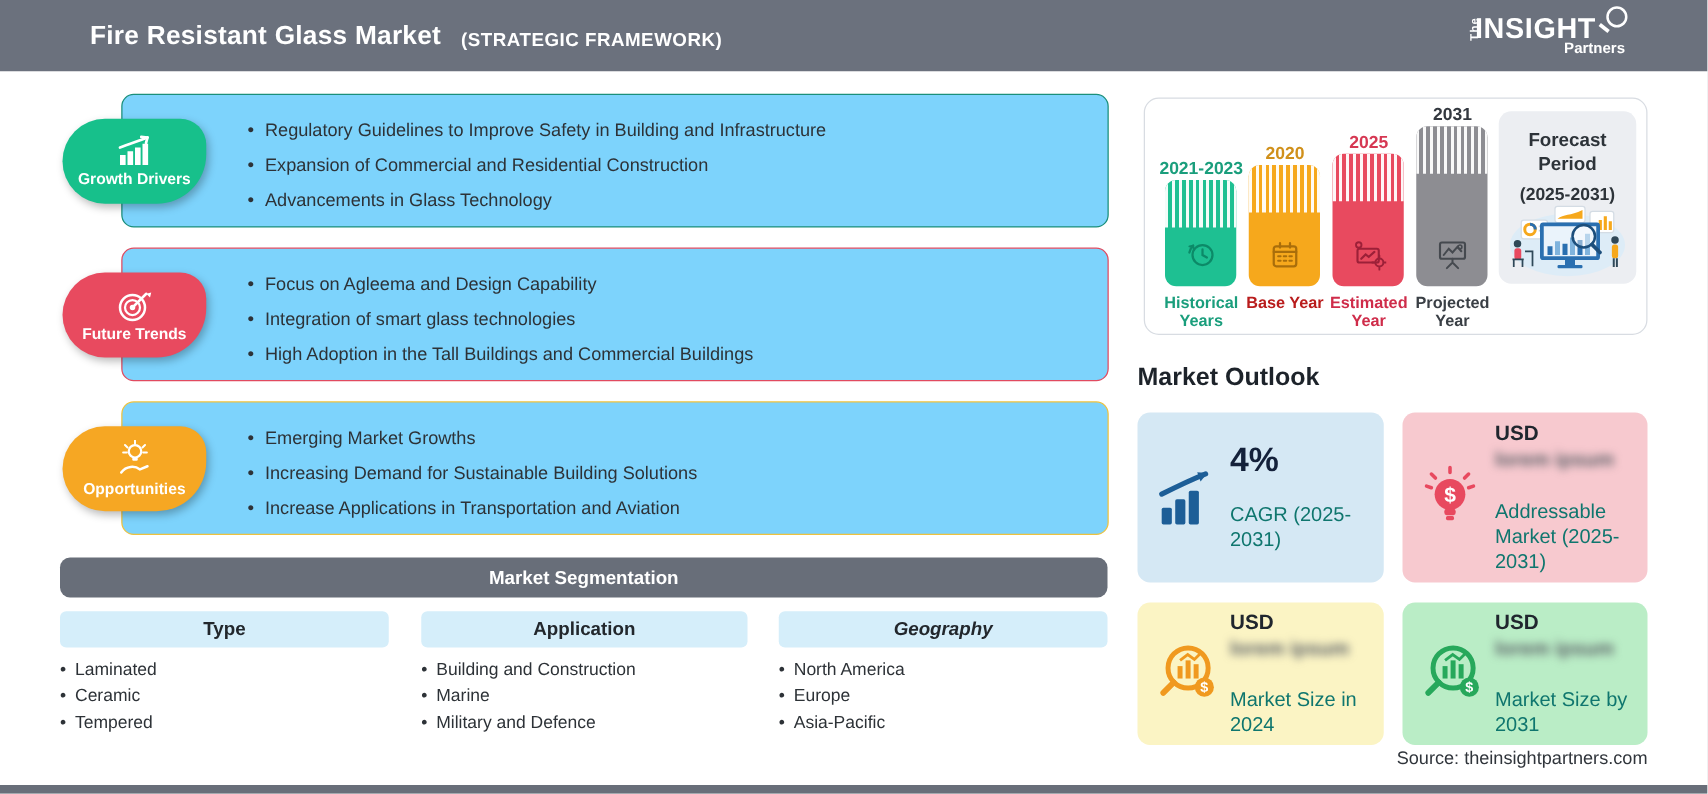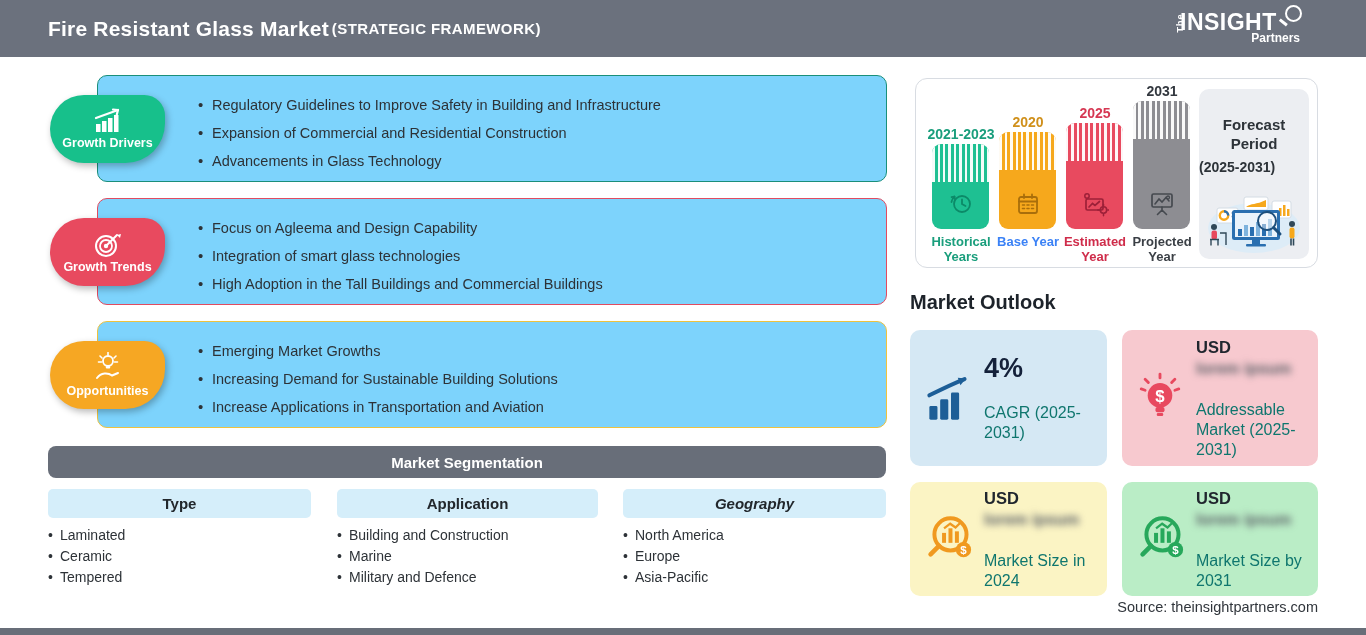--- a/index.html
+++ b/index.html
@@ -2,21 +2,21 @@
 <html><head>
 <meta charset="utf-8">
 <style>
   * { margin:0; padding:0; box-sizing:border-box; }
   html,body { width:1366px; height:635px; }
   body { font-family:"Liberation Sans","DejaVu Sans",sans-serif; background:#ffffff; position:relative; overflow:hidden; }
   .page { position:absolute; inset:0; width:1366px; height:635px; background:#ffffff; outline:1px solid #c3c7cc; }
 
   
   .header { position:absolute; top:0; left:0; width:1366px; height:57px; background:#6b717d; display:flex; align-items:center; }
-  .header-title-wrap { margin-left:48px; display:flex; align-items:center; gap:3px; color:#ffffff; }
+  .header-title-wrap { margin-left:72px; display:flex; align-items:flex-end; gap:16px; color:#ffffff; }
   .header-title { font-size:21px; font-weight:700; letter-spacing:.2px; }
   .header-subtitle { font-size:15px; font-weight:600; letter-spacing:.4px; }
   .footer-bar { position:absolute; left:0; bottom:0; width:1366px; height:7px; background:#686e79; }
 
   
   .logo { position:absolute; right:56px; top:9px; color:#fff; width:130px; height:40px; }
   .logo-the { position:absolute; left:-10px; top:9px; font-size:9px; font-weight:700; letter-spacing:1px; transform:rotate(-90deg); }
   .logo-insight { position:absolute; left:0; top:0; font-size:23px; font-weight:800; letter-spacing:.5px; }
   .logo-circle { position:absolute; right:8px; top:-4px; width:17px; height:17px; border:2.5px solid #fff; border-radius:50%; }
   .logo-handle { position:absolute; right:22px; top:12px; width:9px; height:2.5px; background:#fff; transform:rotate(38deg); }
@@ -64,25 +64,25 @@
   .tl-bar.b2 { left:83px;  top:53px; height:97px;  background:#f6a81c; }
   .tl-bar.b3 { left:150px; top:44px; height:106px; background:#e84a5f; }
   .tl-bar.b4 { left:217px; top:22px; height:128px; background:#8d8d92; }
   .tl-year { position:absolute; font-size:14px; font-weight:700; text-align:center; width:80px; }
   .tl-year.y1 { left:5px;   top:47px; color:#1a9e7c; }
   .tl-year.y2 { left:72px;  top:35px; color:#d0901b; }
   .tl-year.y3 { left:139px; top:26px; color:#d63853; }
   .tl-year.y4 { left:206px; top:4px;  color:#33383f; }
   .tl-caption { position:absolute; top:155px; width:72px; text-align:center; font-size:13px; font-weight:700; line-height:15px; }
   .tl-caption.t1 { left:9px;   color:#1a9e7c; }
-  .tl-caption.t2 { left:76px;  color:#3b82f6; }
+  .tl-caption.t2 { left:76px;  color:#b91c1c; }
   .tl-caption.t3 { left:143px; color:#cf2c4a; }
   .tl-caption.t4 { left:210px; color:#3a3f45; }
-  .forecast-panel { position:absolute; left:283px; top:10px; width:110px; height:170px; background:#eceef2; border-radius:10px;
-                    display:flex; flex-direction:column; align-items:flex-start; padding-top:26px; }
+  .forecast-panel { position:absolute; left:283px; top:10px; width:110px; height:138px; background:#eceef2; border-radius:10px;
+                    display:flex; flex-direction:column; align-items:center; padding-top:14px; }
   .forecast-title { font-size:15px; font-weight:700; color:#2d3339; text-align:center; line-height:19px; }
   .forecast-range { font-size:14px; font-weight:700; color:#2d3339; margin-top:6px; }
   .forecast-illu { position:absolute; bottom:4px; left:50%; transform:translateX(-50%); }
 
   
   .outlook-title { position:absolute; left:910px; top:291px; font-size:20px; font-weight:700; color:#1d232a; }
   .ol-card { position:absolute; border-radius:10px; }
   .ol-card.c1 { left:910px;  top:330px; width:197px; height:136px; background:#d5e8f4; }
   .ol-card.c2 { left:1122px; top:330px; width:196px; height:136px; background:#f7c9cf; }
   .ol-card.c3 { left:910px;  top:482px; width:197px; height:114px; background:#fbf4c4; }
@@ -141,21 +141,21 @@
     </ul>
   </div>
   <div class="badge future">
     <svg width="34" height="28" viewBox="0 0 34 28">
       <circle cx="15" cy="16" r="10" stroke="#fff" stroke-width="2" fill="none"></circle>
       <circle cx="15" cy="16" r="6" stroke="#fff" stroke-width="1.8" fill="none"></circle>
       <circle cx="15" cy="16" r="2.2" fill="#fff"></circle>
       <path d="M15 16 L26 5" stroke="#fff" stroke-width="2" stroke-linecap="round"></path>
       <path d="M26 5 l4 -1 l-1 4 z" fill="#fff"></path>
     </svg>
-    <span class="badge-label">Growth Trends</span>
+    <span class="badge-label">Future Trends</span>
   </div>
 
   <div class="driver-box opps">
     <ul class="driver-bullets">
       <li>Emerging Market Growths</li>
       <li>Increasing Demand for Sustainable Building Solutions</li>
       <li>Increase Applications in Transportation and Aviation</li>
     </ul>
   </div>
   <div class="badge opps">

